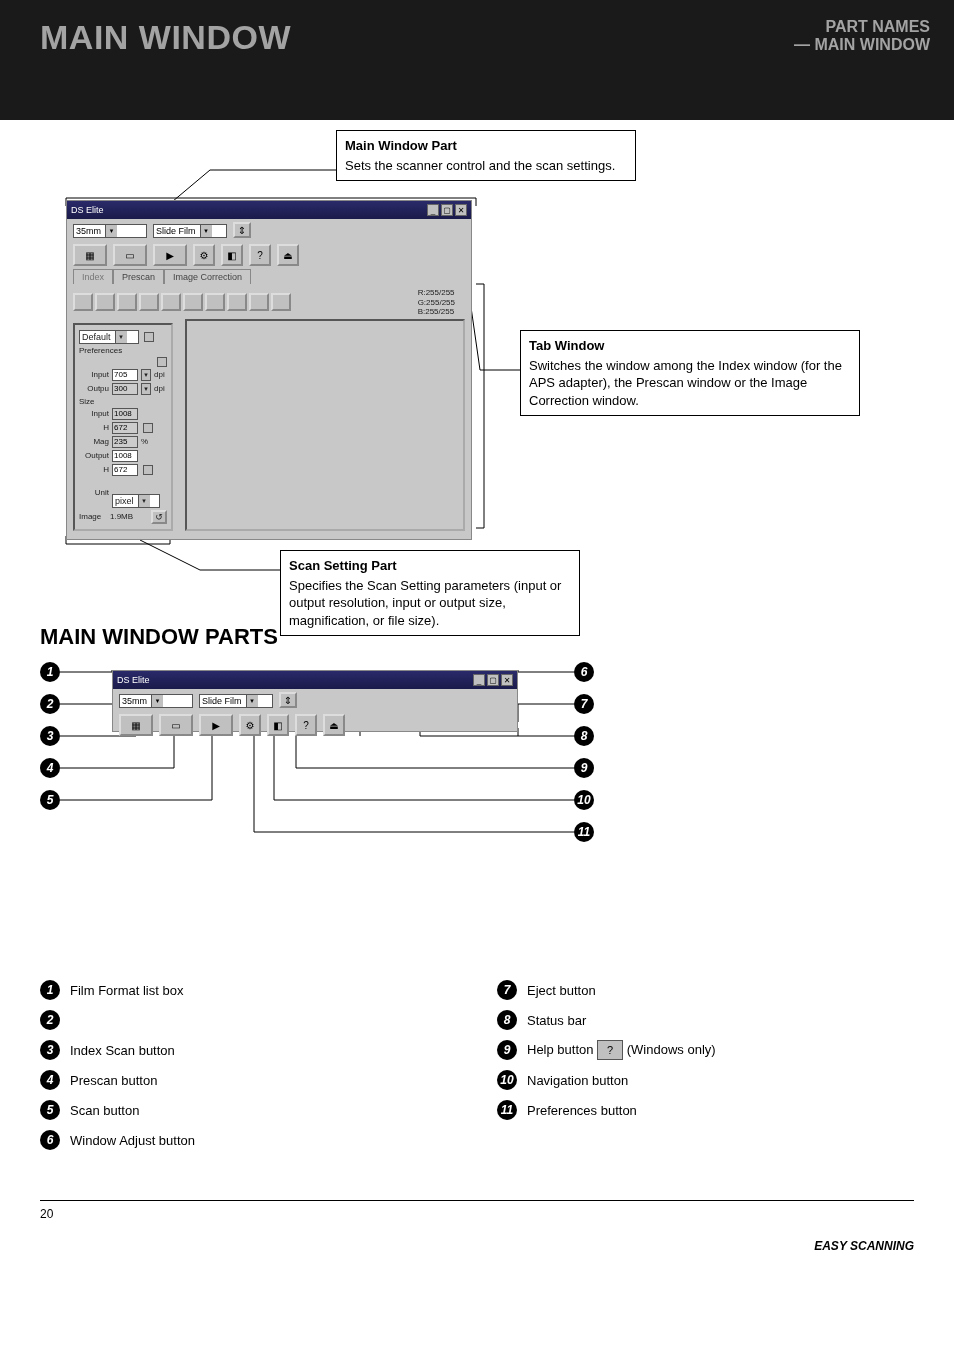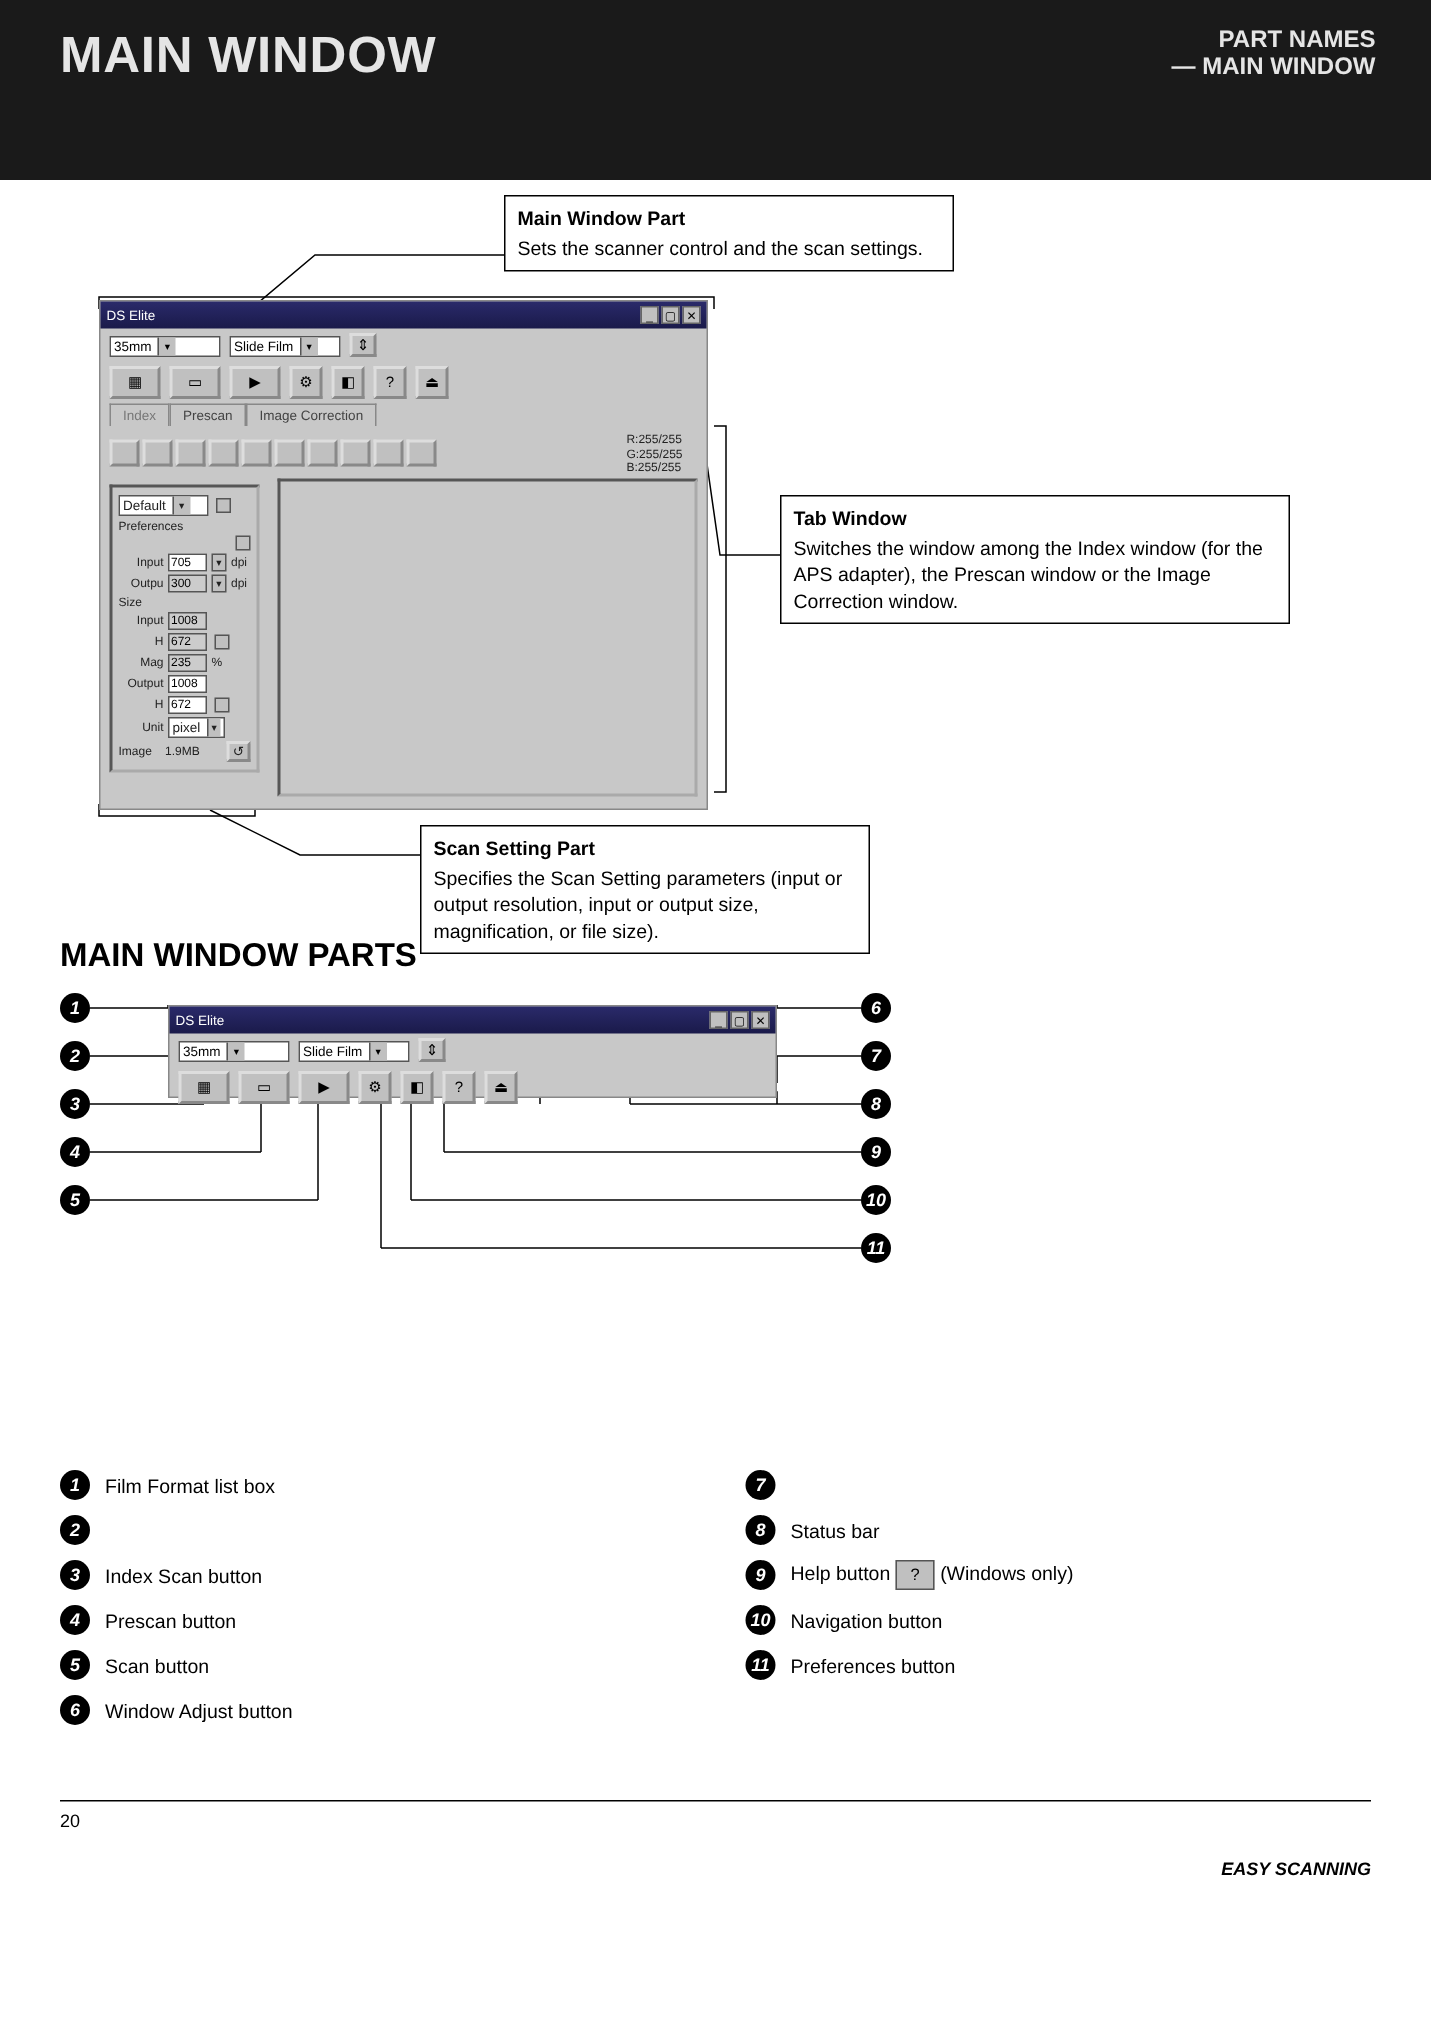--- a/index.html
+++ b/index.html
@@ -1,17 +1,17 @@
 <!DOCTYPE html>
 <html><head>
 <meta charset="utf-8">
 <style>
   * { box-sizing: border-box; margin: 0; padding: 0; }
   html, body { width: 954px; background: #fff; font-family: Arial, Helvetica, sans-serif; }
-  .blackbar { background: #1a1a1a; color: #e5e5e5; height: 120px; padding: 18px 37px 0 40px; }
+  .blackbar { background: #1a1a1a; color: #a3a3a3; height: 120px; padding: 18px 24px 0 40px; }
   .blackbar-flex { display: flex; justify-content: space-between; align-items: flex-start; }
   .bb-left { font-size: 34px; font-weight: bold; letter-spacing: 0.5px; }
   .bb-right { font-size: 16px; font-weight: bold; text-align: right; }
   .page { padding: 0 40px; position: relative; }
 
   
   .sec-head { font-size: 22px; font-weight: bold; margin: 24px 0 10px 0; }
 
   
   .fig-wrap { position: relative; height: 480px; }
@@ -215,21 +215,21 @@
               <span class="lab">Output</span>
             <input value="1008" style="">
             </div>
           <div class="sp-row">
               <span class="lab">H</span>
             <input value="672" style="">
             <span class="sp-lock"></span>
             </div>
           <div class="sp-row">
               <span class="lab">Unit</span>
-            <span class="combo" style="width:38px;">
+            <span class="combo" style="width:48px;margin-top:16px;">
               <span>pixel</span>
                 <span class="dd">▾</span>
               </span>
             </div>
           <div class="sp-row">
               <span class="lab" style="text-align:left;width:28px;">Image</span>
             <span>1.9MB</span>
             <span style="flex:1"></span>
             <span class="sp-reset">↺</span>
             </div>
@@ -343,20 +343,21 @@
         <span class="desc">Scan button</span>
         </div>
       <div class="legend-row">
           <span class="ncirc">6</span>
         <span class="desc">Window Adjust button</span>
         </div>
     </div>
     <div class="legend-col">
       <div class="legend-row">
           <span class="ncirc">7</span>
+        <span class="desc">Eject button</span>
         </div>
       <div class="legend-row">
           <span class="ncirc">8</span>
         <span class="desc">Status bar</span>
         </div>
       <div class="legend-row">
           <span class="ncirc">9</span>
         <span class="desc">
           <span>Help button</span>
           <span class="icon-sm">?</span>

